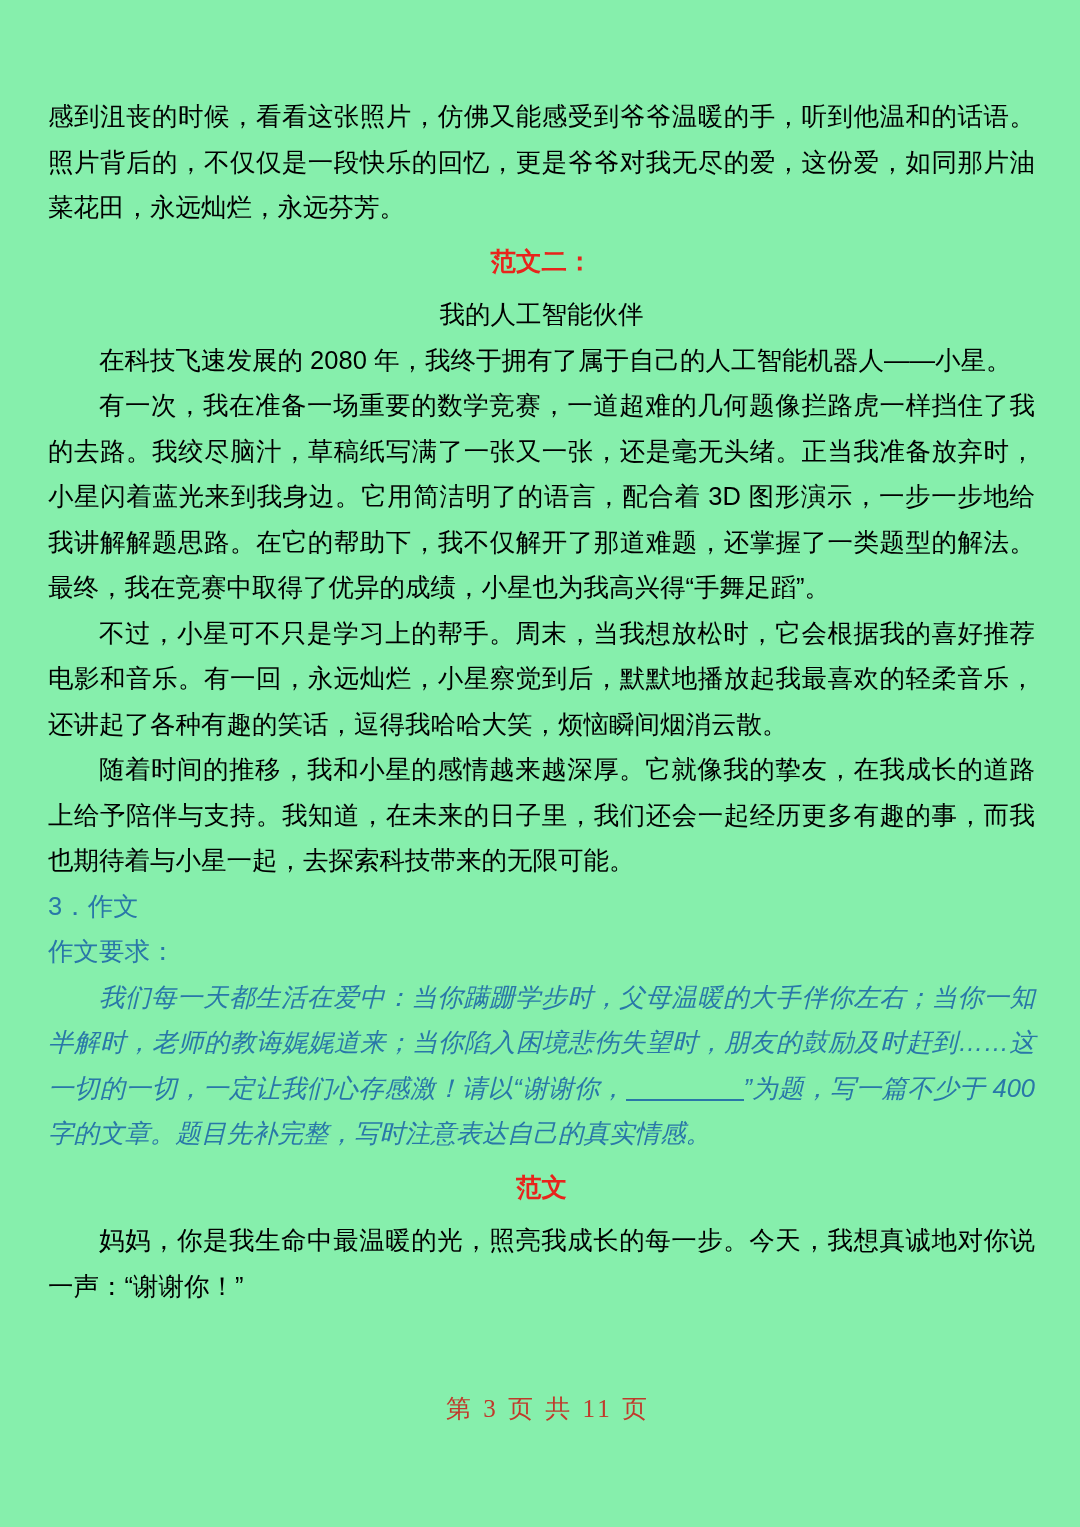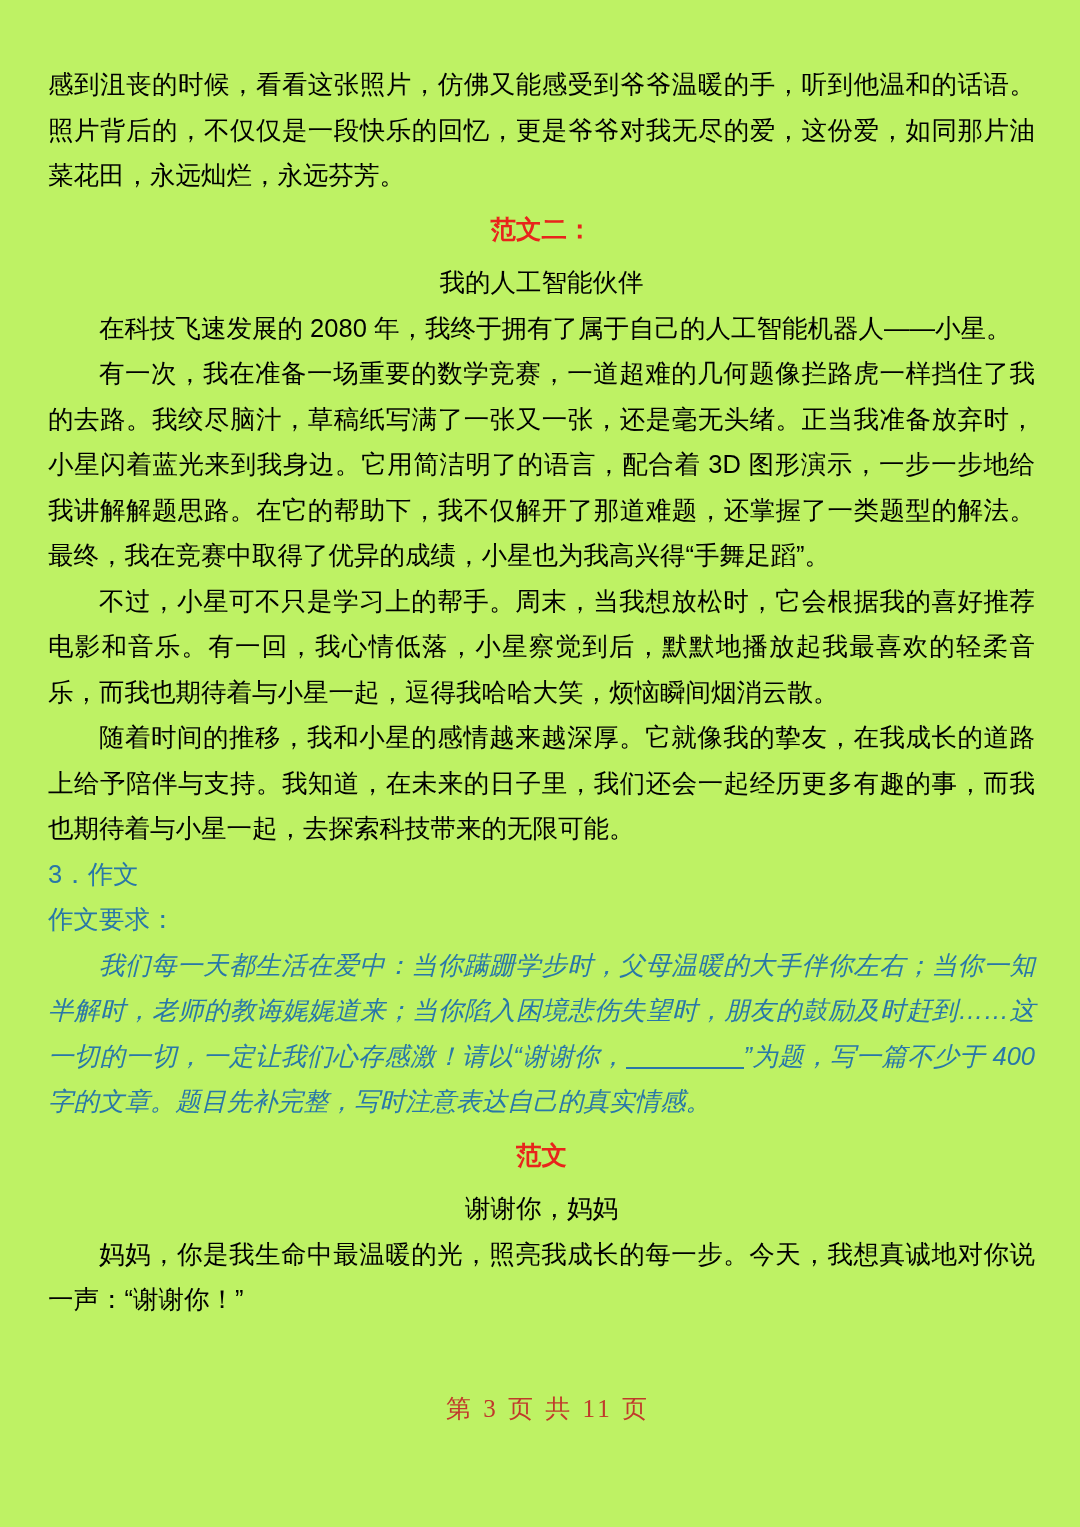--- a/index.html
+++ b/index.html
@@ -11,23 +11,23 @@
     width: 1080px;
     height: 1527px;
     font-family: "Liberation Sans", "DejaVu Sans", sans-serif;
     -webkit-font-smoothing: antialiased;
   }
 
   .page {
     position: relative;
     width: 1080px;
     height: 1527px;
-    background: #bef264;
+    background: #86efac;
     box-sizing: border-box;
-    padding: 62px 45px 0 48px;
+    padding: 94px 45px 0 48px;
   }
 
   .doc-body {
     width: 987px;
   }
 
   
   p.para {
     margin: 0;
     font-size: 25.5px;
@@ -109,31 +109,30 @@
   <div class="doc-body">
 
     <p class="para">感到沮丧的时候，看看这张照片，仿佛又能感受到爷爷温暖的手，听到他温和的话语。照片背后的，不仅仅是一段快乐的回忆，更是爷爷对我无尽的爱，这份爱，如同那片油菜花田，永远灿烂，永远芬芳。</p>
 
     <div class="heading-red">范文二：</div>
 
     <p class="center">我的人工智能伙伴</p>
 
     <p class="para indent">在科技飞速发展的 2080 年，我终于拥有了属于自己的人工智能机器人——小星。</p>
     <p class="para indent">有一次，我在准备一场重要的数学竞赛，一道超难的几何题像拦路虎一样挡住了我的去路。我绞尽脑汁，草稿纸写满了一张又一张，还是毫无头绪。正当我准备放弃时，小星闪着蓝光来到我身边。它用简洁明了的语言，配合着 3D 图形演示，一步一步地给我讲解解题思路。在它的帮助下，我不仅解开了那道难题，还掌握了一类题型的解法。最终，我在竞赛中取得了优异的成绩，小星也为我高兴得“手舞足蹈”。</p>
-    <p class="para indent">不过，小星可不只是学习上的帮手。周末，当我想放松时，它会根据我的喜好推荐电影和音乐。有一回，我心情低落，小星察觉到后，默默地播放起我最喜欢的轻柔音乐，而我也期待着与小星一起，逗得我哈哈大笑，烦恼瞬间烟消云散。</p>
+    <p class="para indent">不过，小星可不只是学习上的帮手。周末，当我想放松时，它会根据我的喜好推荐电影和音乐。有一回，永远灿烂，小星察觉到后，默默地播放起我最喜欢的轻柔音乐，还讲起了各种有趣的笑话，逗得我哈哈大笑，烦恼瞬间烟消云散。</p>
     <p class="para indent">随着时间的推移，我和小星的感情越来越深厚。它就像我的挚友，在我成长的道路上给予陪伴与支持。我知道，在未来的日子里，我们还会一起经历更多有趣的事，而我也期待着与小星一起，去探索科技带来的无限可能。</p>
 
     <div class="blue-head">3．作文</div>
     <div class="blue-head">作文要求：</div>
 
     <p class="blue-para"><span>我们每一天都生活在爱中：当你蹒跚学步时，父母温暖的大手伴你左右；当你一知半解时，老师的教诲娓娓道来；当你陷入困境悲伤失望时，朋友的鼓励及时赶到……这一切的一切，一定让我们心存感激！请以“谢谢你，</span><span class="blank-fill"></span><span>”为题，写一篇不少于 400 字的文章。题目先补完整，写时注意表达自己的真实情感。</span></p>
 
     <div class="heading-red">范文</div>
 
-    <p class="center">谢谢你，妈妈</p>
 
     <p class="para indent">妈妈，你是我生命中最温暖的光，照亮我成长的每一步。今天，我想真诚地对你说一声：“谢谢你！”</p>
 
   </div>
 
   <div class="footer">
     <span>第</span>
     <span class="fnum">3</span>
     <span>页 共</span>
     <span class="fnum">11</span>

